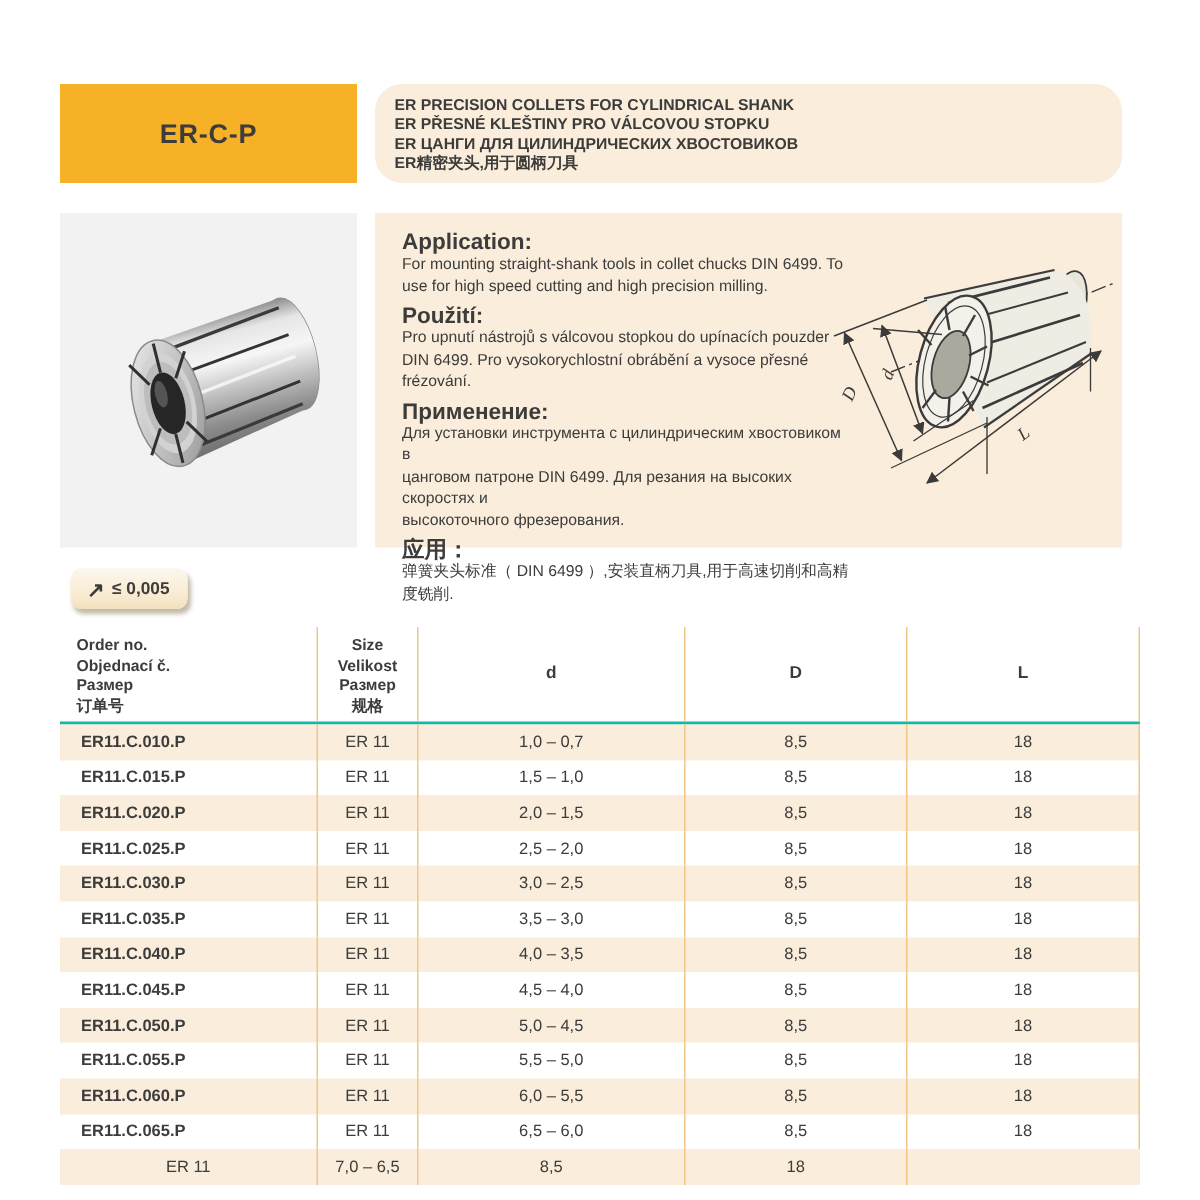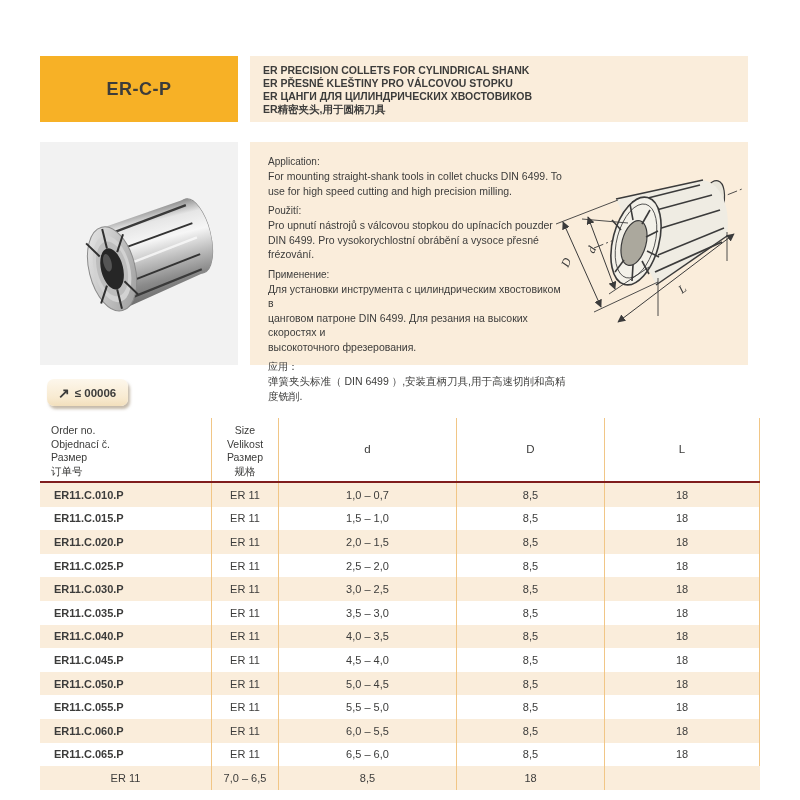--- a/index.html
+++ b/index.html
@@ -9,52 +9,52 @@
     font-family:"Liberation Sans", sans-serif; color:#3c3c3b; overflow:hidden;
   }
   
   .code-box {
     position:absolute; left:40px; top:56px; width:198px; height:66px;
     background:#f7b126; display:flex; align-items:center; justify-content:center;
   }
   .code-box span { font-size:18px; font-weight:bold; color:#3c3c3b; letter-spacing:0.5px; }
   .title-box {
     position:absolute; left:250px; top:56px; width:498px; height:66px;
-    background:#faeddb; padding:8px 0 0 13px;
+    background:#faeddb; padding:8px 0 0 13px;border-radius:18px;
   }
   .title-line { font-size:10.5px; font-weight:bold; line-height:13px; color:#3c3c3b; white-space:nowrap; }
   
   .photo-box {
     position:absolute; left:40px; top:142px; width:198px; height:223px;
     background:#f2f2f2; overflow:hidden;
   }
   
   .app-box {
     position:absolute; left:250px; top:142px; width:498px; height:223px;
     background:#faeddb;
   }
   .app-text { position:absolute; left:18px; top:13px; width:300px; }
   .app-section { margin-bottom:6px; }
-  .app-label { font-size:10px; font-weight:normal; line-height:14px; }
+  .app-label { font-size:15px; font-weight:bold; line-height:14px; }
   .app-para  { font-size:10.5px; line-height:14.5px; white-space:pre-line; }
   .tech-drawing { position:absolute; left:304px; top:18px; }
   
   .runout-badge {
     position:absolute; left:47px; top:379px; height:27px; padding:0 12px 0 11px;
     display:inline-flex; align-items:center; gap:5px;
     background:linear-gradient(180deg,#fdf7ec 0%, #f8ead0 70%, #f2dfbc 100%);
     border-radius:7px; box-shadow:2px 3px 3px rgba(150,130,100,0.55);
   }
   .runout-arrow { font-size:14px; font-weight:bold; color:#3c3c3b; line-height:1; }
   .runout-value { font-size:11.5px; font-weight:bold; color:#3c3c3b; }
   
   .spec-table { position:absolute; left:40px; top:418px; width:720px; }
   .t-header {
     display:grid; grid-template-columns:172px 67px 178px 148px 155px;
-    height:65px; border-bottom:2px solid #7f1d1d;
+    height:65px; border-bottom:2px solid #14b8a6;font-weight:bold;
   }
   .th { border-right:1px solid #f1c686; font-size:10.5px; line-height:13.5px; }
   .th-order { text-align:left; padding:6px 0 0 11px; }
   .th-size  { text-align:center; padding-top:6px; }
   .th-dim   { display:flex; align-items:center; justify-content:center; font-size:11.5px; }
   .t-body .t-row {
     display:grid; grid-template-columns:172px 67px 178px 148px 155px;
     height:23.6px;
   }
   .t-body .t-row:nth-child(odd) { background:#faeddb; }
@@ -194,21 +194,21 @@
 
       <path d="M104,118 L104,156" stroke="#3b3b3b" stroke-width="0.9" fill="none"></path>
       <path d="M173,72 L173,101" stroke="#3b3b3b" stroke-width="0.9" fill="none"></path>
       <path d="M64,162 L180,74" stroke="#3b3b3b" stroke-width="1" fill="none" marker-start="url(#arr)" marker-end="url(#arr)"></path>
       <text x="128" y="134" transform="rotate(-37 128 134)" font-family="Liberation Serif, serif" font-style="italic" font-size="12" fill="#3b3b3b">L</text>
     </svg>
   </div>
 
   <div class="runout-badge">
     <span class="runout-arrow">↗</span>
-    <span class="runout-value">≤ 00006</span>
+    <span class="runout-value">≤ 0,005</span>
   </div>
 
   <div class="spec-table">
     <div class="t-header">
       <div class="th th-order">
         <div>Order no.</div>
         <div>Objednací č.</div>
         <div>Размер</div>
         <div>订单号</div>
       </div>

